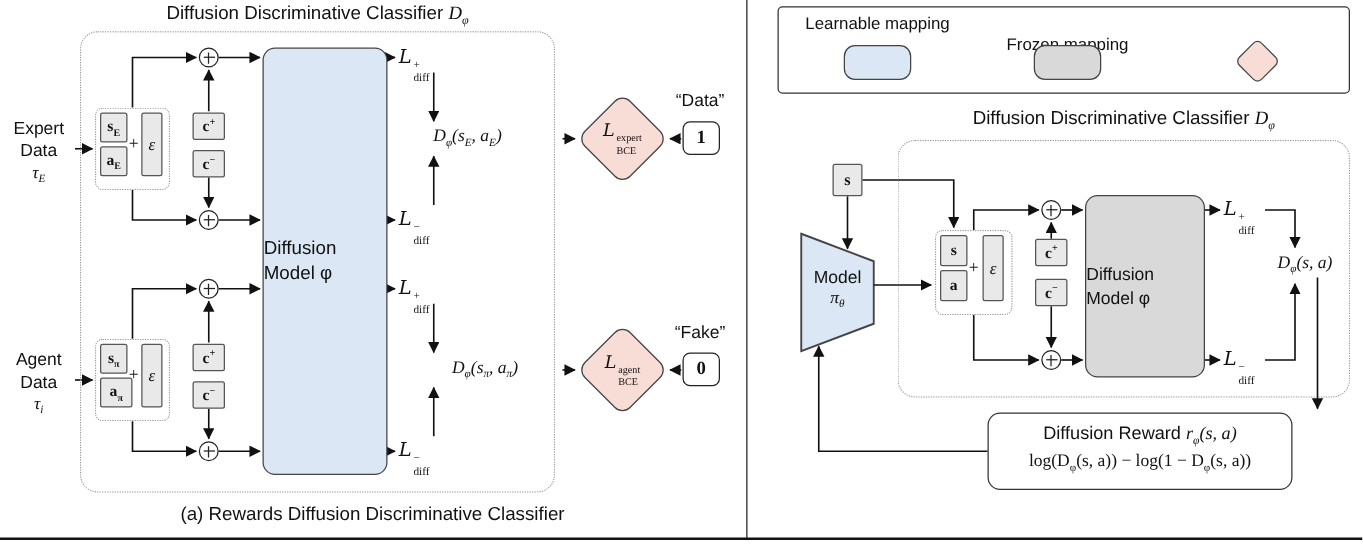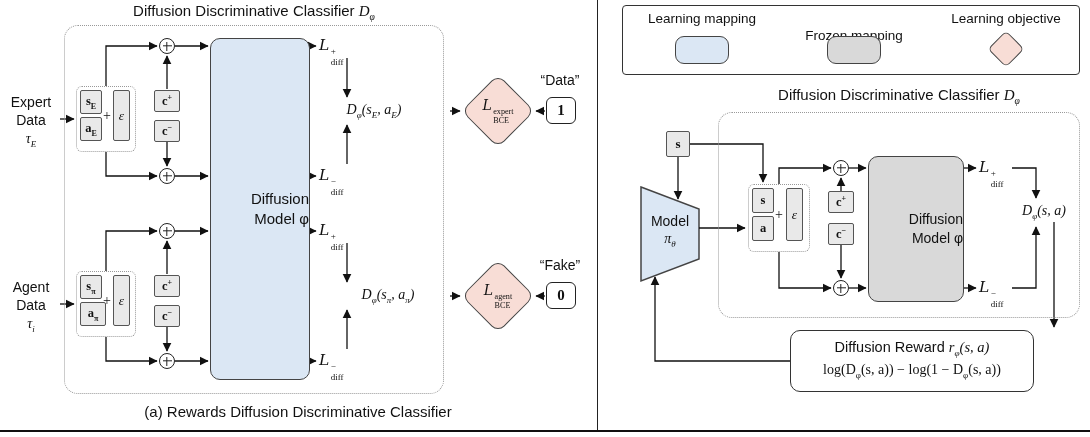--- a/index.html
+++ b/index.html
@@ -13,21 +13,21 @@
 .dotsm{border:1.3px dotted #999;border-radius:6px}
 .sbox{background:#e9e9e9;border:1.2px solid #555;border-radius:2px;display:flex;align-items:center;justify-content:center;font-family:"Liberation Serif",serif;font-weight:bold;font-size:12.5px}
 .eps{font-weight:normal;font-style:italic;font-size:13.5px}
 .plus{display:flex;align-items:center;justify-content:center;font-family:"Liberation Serif",serif;font-size:14px}
 .math{font-family:"Liberation Serif",serif;font-style:italic}
 sub,sup{font-size:.64em}
 .stack{display:inline-flex;flex-direction:column;align-items:flex-start;font-size:.58em;line-height:1.12;vertical-align:-.5em;margin-left:1.5px;font-style:normal}
 .losslab{font-family:"Liberation Serif",serif;font-style:italic;font-size:15.5px;white-space:nowrap}
 .losslab::first-letter{font-family:"DejaVu Serif",serif}
 .calL{font-family:"DejaVu Serif",serif;font-style:italic}
-.model{border:1.5px solid #444;border-radius:10px;display:flex;flex-direction:column;align-items:flex-end;justify-content:center;text-align:center;line-height:1.35}
+.model{border:1.5px solid #444;border-radius:10px;display:flex;flex-direction:column;align-items:flex-start;justify-content:center;text-align:center;line-height:1.35}
 .oplus{width:16px;height:16px;border:1.4px solid #222;border-radius:50%;background:#fff}
 .oplus::before,.oplus::after{content:"";position:absolute;background:#222}
 .oplus::before{left:50%;top:2.5px;bottom:2.5px;width:1.4px;transform:translateX(-50%)}
 .oplus::after{top:50%;left:2.5px;right:2.5px;height:1.4px;transform:translateY(-50%)}
 .diamond{border:1.5px solid #444;border-radius:9px;transform:rotate(45deg)}
 .dinner{position:absolute;inset:0;transform:rotate(-45deg);display:flex;align-items:center;justify-content:center}
 .valbox{border:1.7px solid #222;border-radius:6px;background:#fff;display:flex;align-items:center;justify-content:center;font-family:"Liberation Serif",serif;font-weight:bold;font-size:15px}
 .caption{font-size:15px;text-align:center}
 .title{font-size:15px;text-align:center;white-space:nowrap}
 .legendlab{font-size:13.5px;text-align:center}
@@ -201,23 +201,22 @@
   </div>
   <div class="abs txtc" style="left:528px;top:257px;width:64px;font-size:14px">“Fake”</div>
   <div class="abs valbox" style="left:546px;top:282px;width:30px;height:27px">0</div>
 
   <div class="abs caption" style="left:38px;top:403px;width:520px">(a) Rewards Diffusion Discriminative Classifier</div>
 
   <div class="abs" style="left:596.5px;top:0;width:1.6px;height:431px;background:#222"></div>
   <div class="abs" style="left:0;top:430px;width:1090px;height:2.4px;background:#111"></div>
 
   <div class="abs" style="left:622px;top:5px;width:458px;height:70px;border:1.5px solid #333;border-radius:4px"></div>
-  <div class="abs legendlab" style="left:627px;top:11px;width:150px">Learning mapping</div>
+  <div class="abs legendlab" style="left:627px;top:11px;width:150px">Learnable mapping</div>
   <div class="abs legendlab" style="left:779px;top:28px;width:150px">Frozen mapping</div>
-  <div class="abs legendlab" style="left:931px;top:11px;width:150px">Learning objective</div>
   <div class="abs swatch" style="left: 675px; top: 36px; width: 54px; height: 28px; background: rgb(219, 231, 244);"></div>
   <div class="abs swatch" style="left: 827px; top: 36px; width: 54px; height: 28px; background: rgb(217, 217, 217);"></div>
   <div class="abs diamond" style="left: 993px; top: 36px; width: 26px; height: 26px; border-radius: 5px; background: rgb(248, 221, 214);"></div>
 
   <div class="abs title" style="left:718px;top:86px;width:362px">
     <span>Diffusion Discriminative Classifier </span><span class="math">D<sub>φ</sub></span>
   </div>
 
   <div class="abs dotbig" style="left:718px;top:112px;width:362px;height:206px"></div>
 

